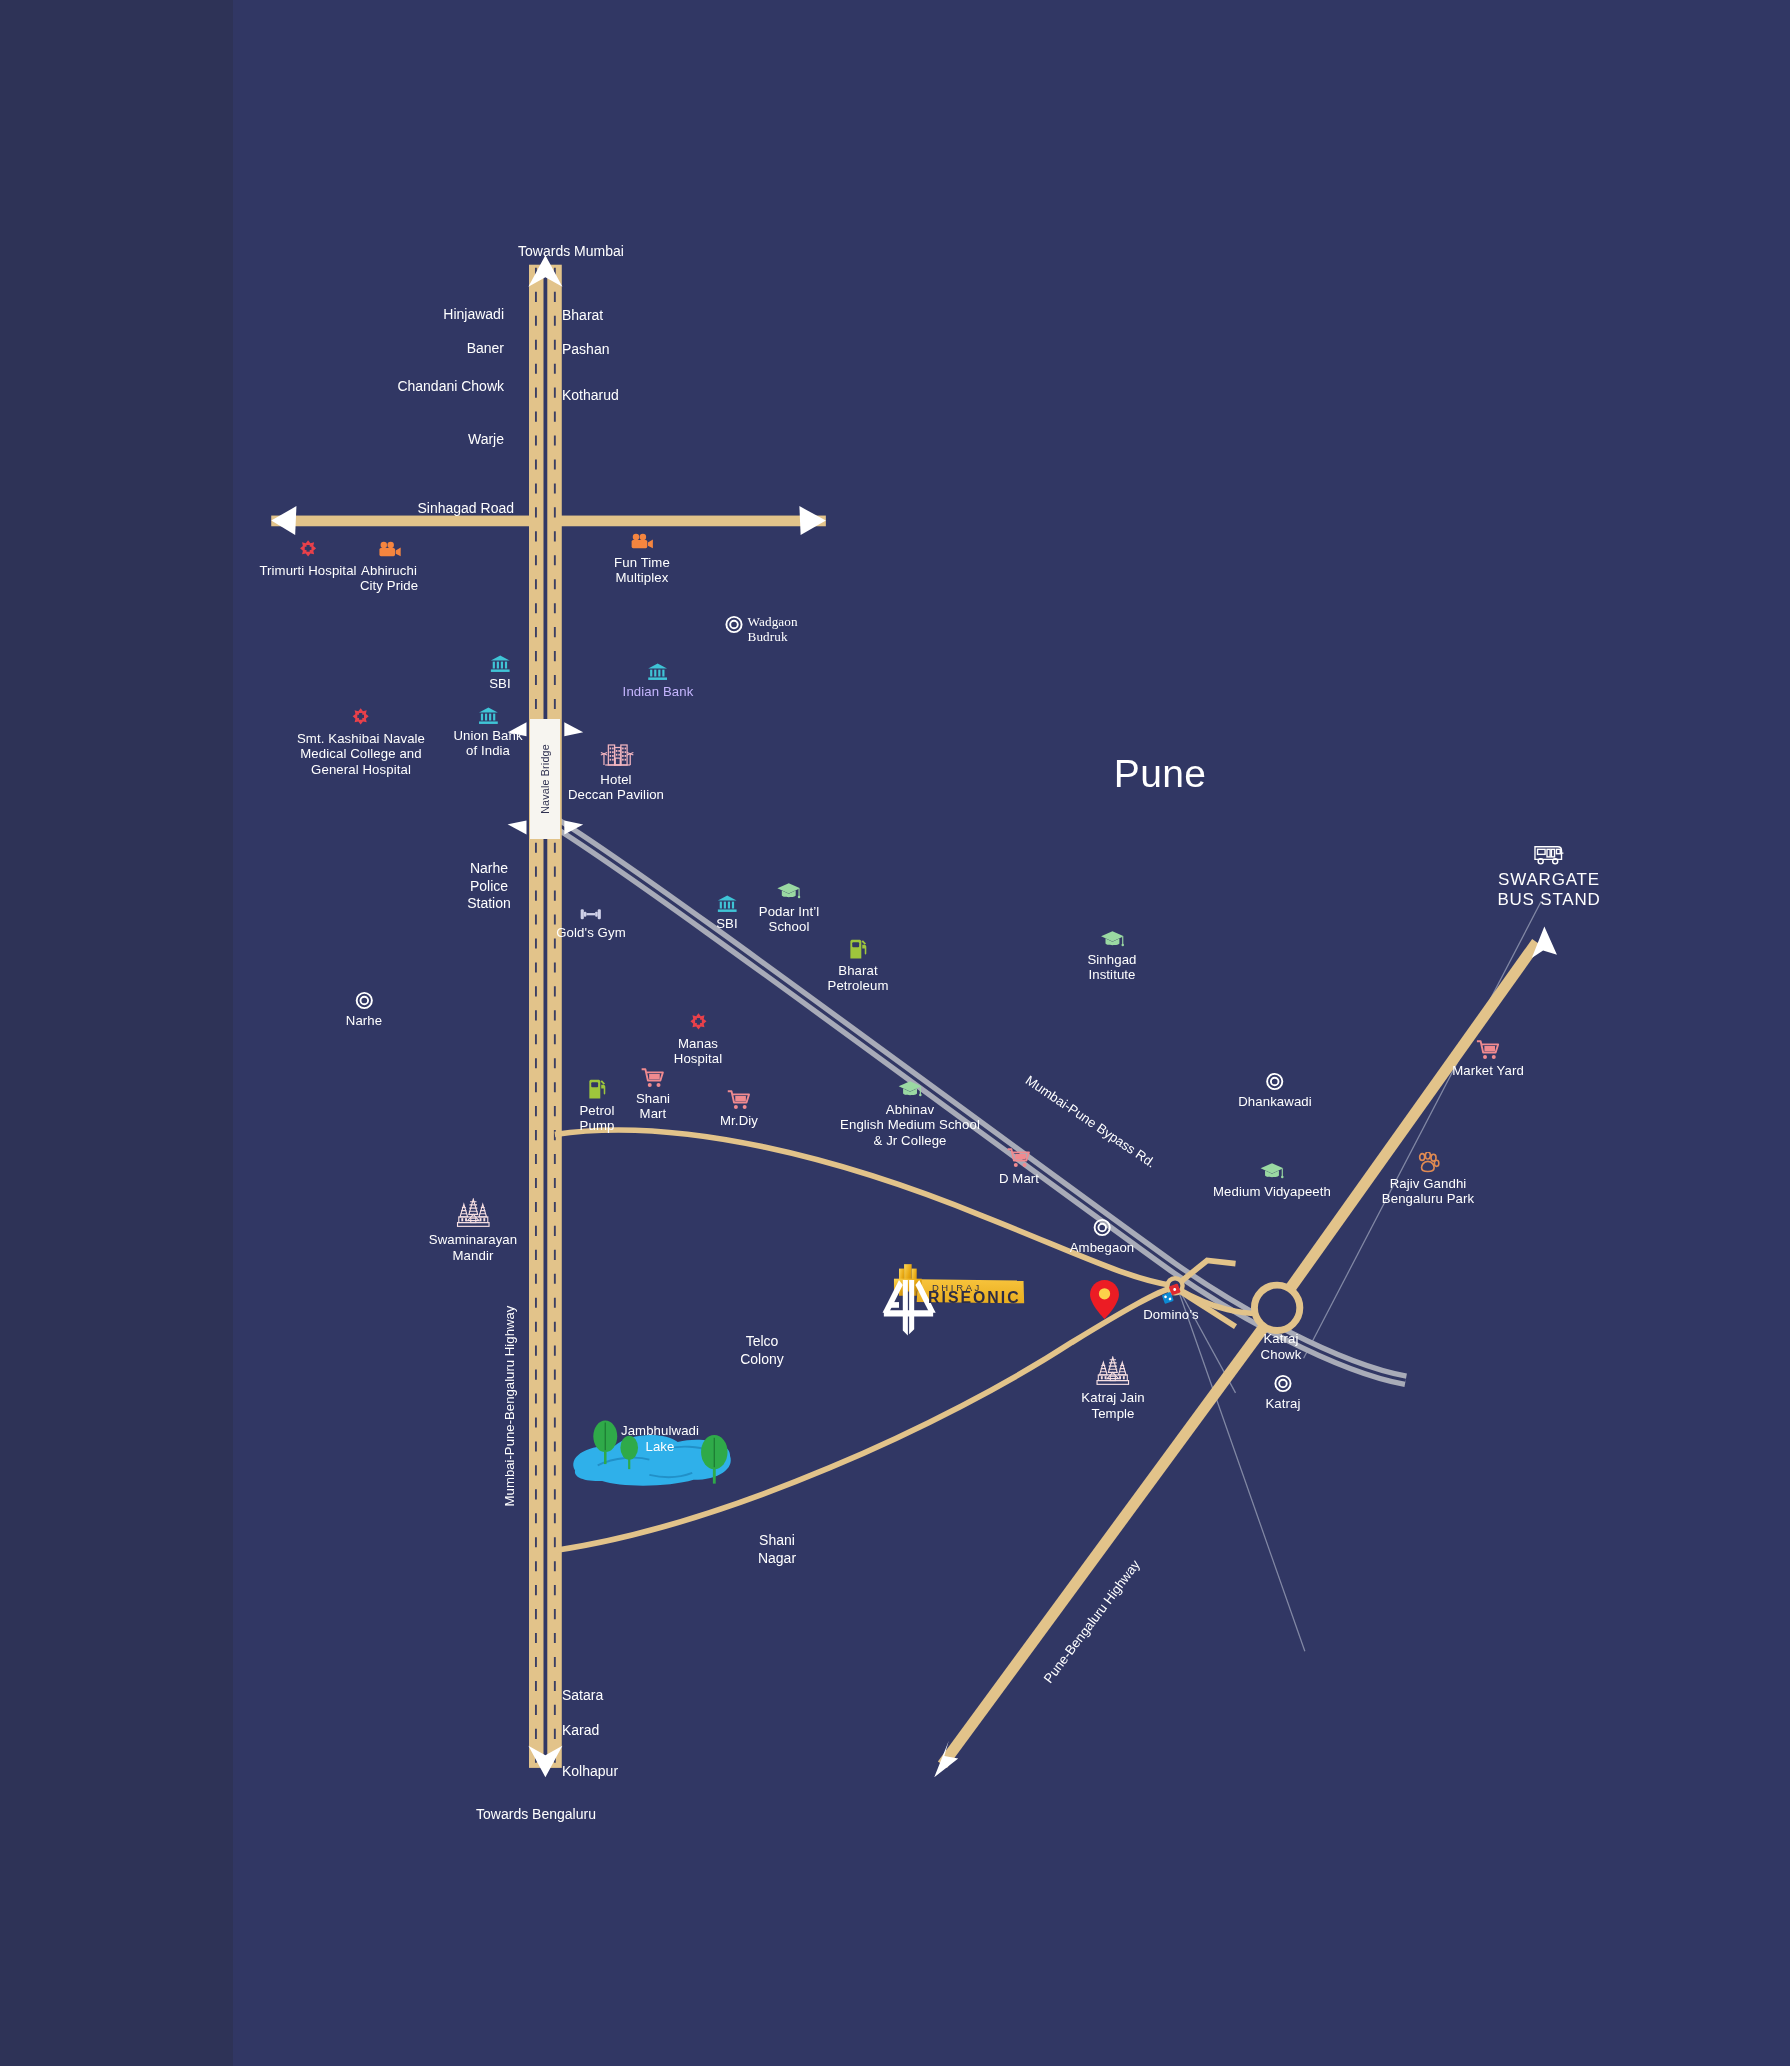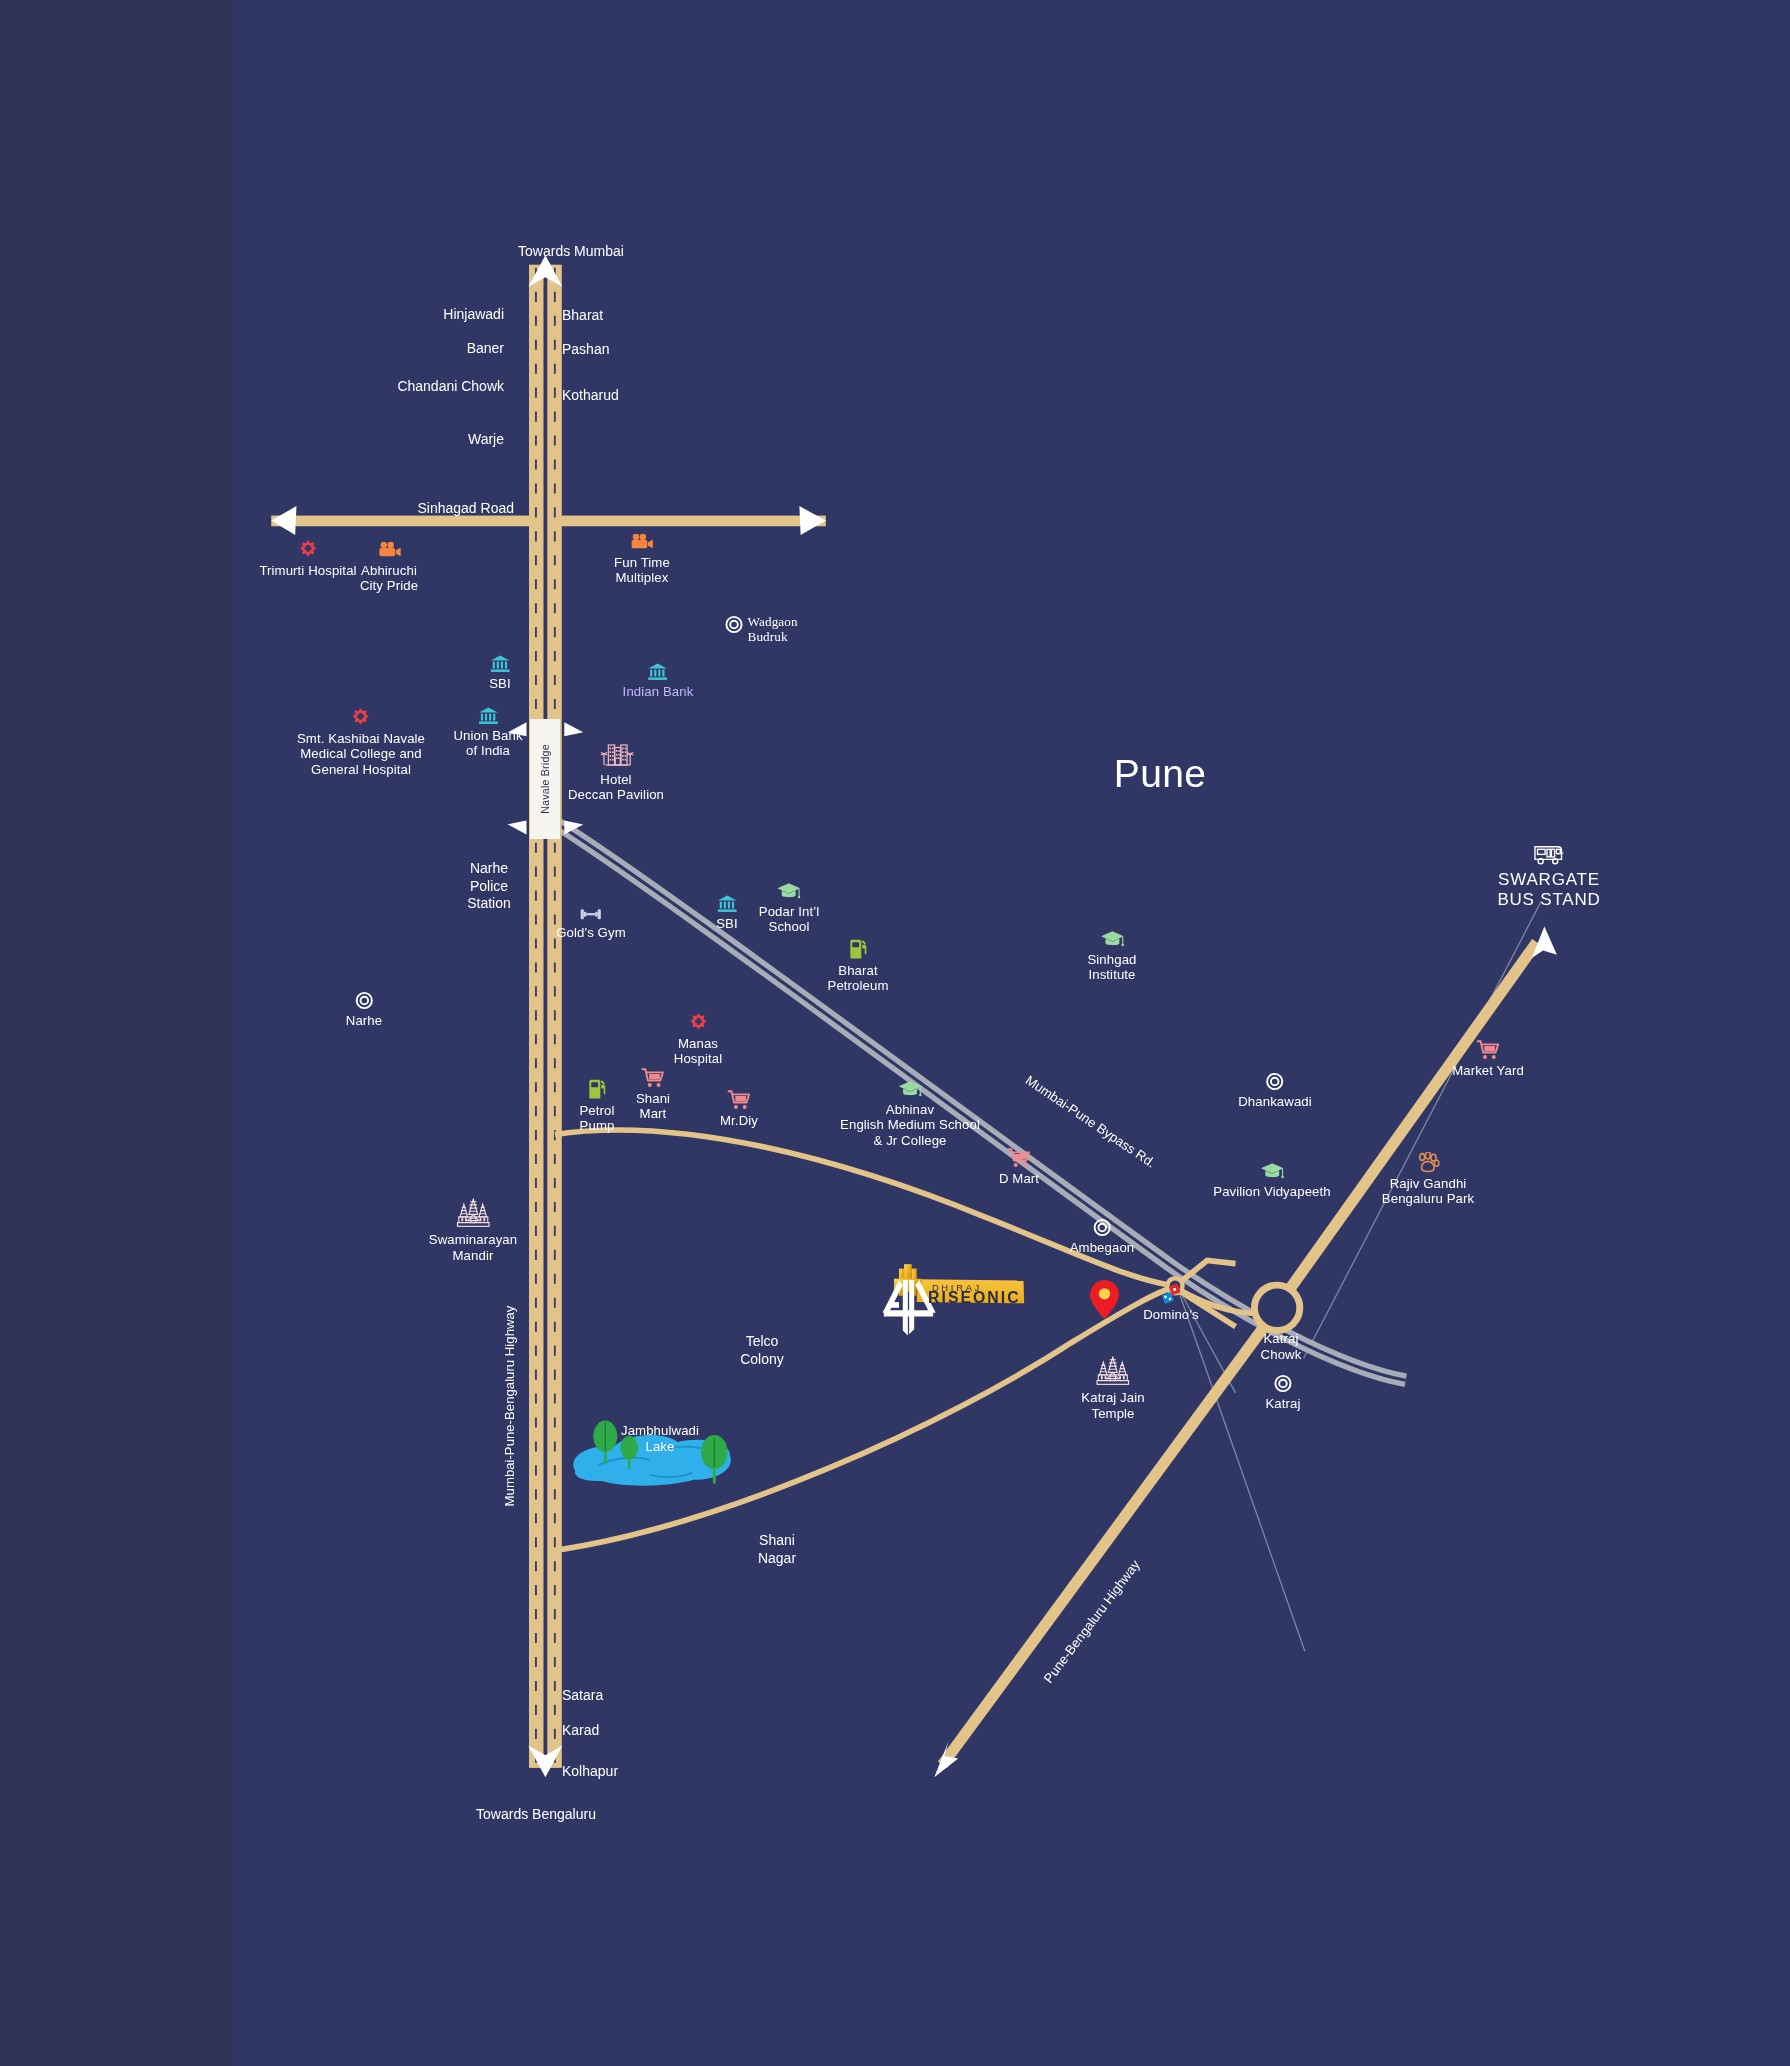--- a/index.html
+++ b/index.html
@@ -429,21 +429,21 @@
     <span class="lbl">Dhankawadi</span>
   </div>
 
   <div class="poi" style="left:1272px;top:1162px;">
     <svg class="ico" width="24" height="19" viewBox="0 0 38 30">
       <polygon points="19,2 37,10 19,18 1,10" fill="#9ad9a2"></polygon>
       <path d="M8 13.5 V21 C8 25 30 25 30 21 V13.5 L19 18.6 Z" fill="#9ad9a2"></path>
       <line x1="35.3" y1="11" x2="35.3" y2="22" stroke="#9ad9a2" stroke-width="1.8"></line>
       <circle cx="35.3" cy="23.6" r="2" fill="#9ad9a2"></circle>
     </svg>
-    <span class="lbl">Pavilion Vidyapeeth</span>
+    <span class="lbl">Medium Vidyapeeth</span>
   </div>
 
   <div class="poi" style="left:1488px;top:1040px;">
     <svg class="ico" width="24" height="20" viewBox="0 0 38 32">
       <path d="M1 2 H7 L11 20 H31 L35 7 H9" fill="none" stroke="#f08a8f" stroke-width="3" stroke-linejoin="round"></path>
       <rect x="13" y="9.5" width="17" height="8.5" fill="#f08a8f"></rect>
       <circle cx="14" cy="27" r="3.2" fill="#f08a8f"></circle>
       <circle cx="28" cy="27" r="3.2" fill="#f08a8f"></circle>
     </svg>
     <span class="lbl">Market Yard</span>

